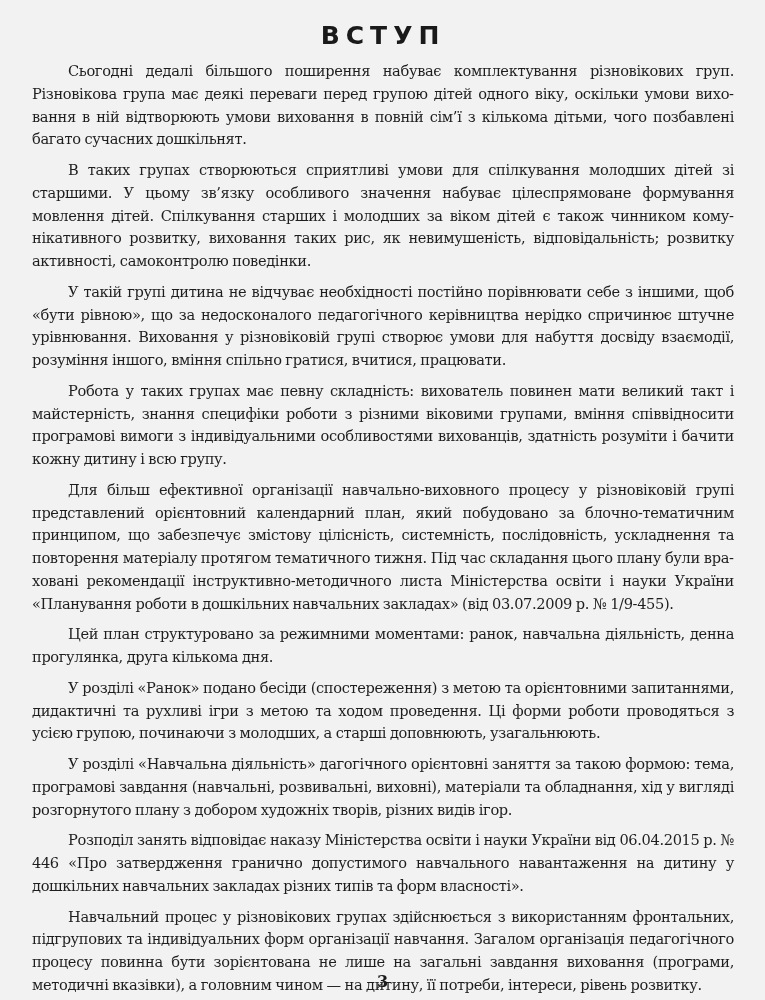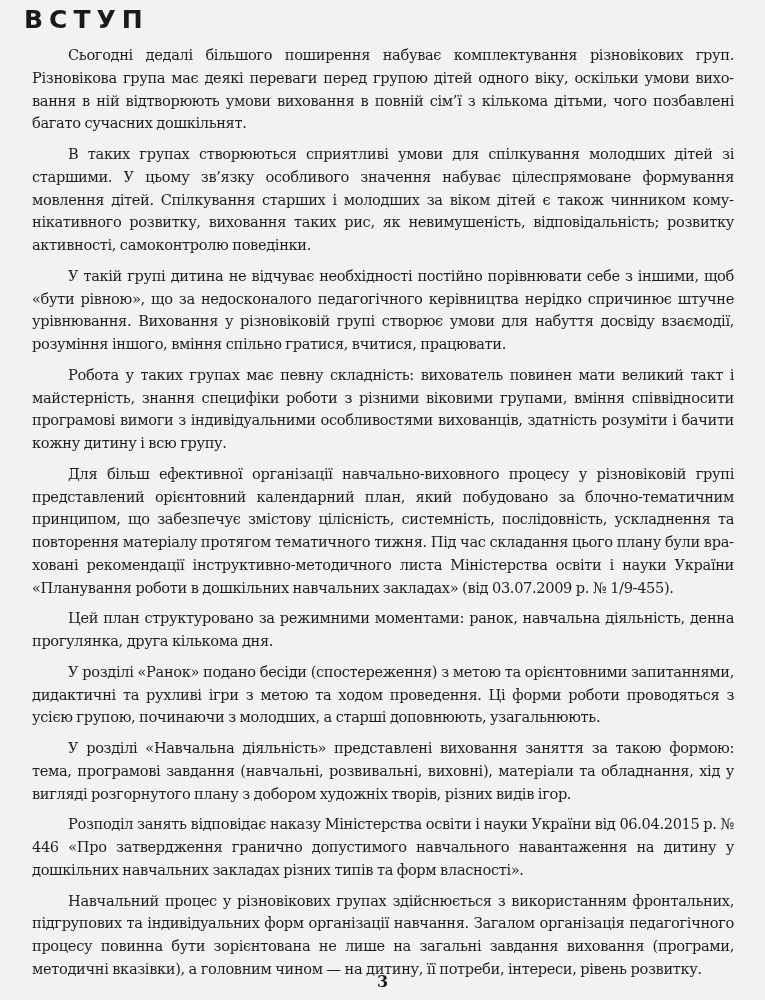--- a/index.html
+++ b/index.html
@@ -15,22 +15,22 @@
       position: absolute;
       left: 24px;
       top: 0;
       width: 718px;
     }
     .title {
       font-family: "DejaVu Sans", sans-serif;
       font-weight: bold;
       font-size: 25px;
       letter-spacing: 6px;
-      text-align: left;
-      margin: 4px 0 0 0;
+      text-align: center;
+      margin: 20px 0 0 0;
       height: 32px;
       line-height: 32px;
       color: #1a1a1a;
     }
     .body-text {
       margin-top: 8px;
       font-family: "DejaVu Serif", serif;
       font-size: 14.6px;
       line-height: 22.75px;
       letter-spacing: -0.35px;
@@ -60,18 +60,18 @@
 <div class="page">
   <h1 class="title">ВСТУП</h1>
   <div class="body-text">
     <p>Сьогодні дедалі більшого поширення набуває комплектування різновікових груп. Різновікова група має деякі переваги перед групою дітей одного віку, оскільки умови вихо­вання в ній відтворюють умови виховання в повній сім’ї з кількома дітьми, чого позбавлені багато сучасних дошкільнят.</p>
     <p>В таких групах створюються сприятливі умови для спілкування молодших дітей зі старшими. У цьому зв’язку особливого значення набуває цілеспрямоване формування мовлення дітей. Спілкування старших і молодших за віком дітей є також чинником кому­нікативного розвитку, виховання таких рис, як невимушеність, відповідальність; розвитку активності, самоконтролю поведінки.</p>
     <p>У такій групі дитина не відчуває необхідності постійно порівнювати себе з іншими, щоб «бути рівною», що за недосконалого педагогічного керівництва нерідко спричинює штучне урівнювання. Виховання у різновіковій групі створює умови для набуття досвіду взаємодії, розуміння іншого, вміння спільно гратися, вчитися, працювати.</p>
     <p>Робота у таких групах має певну складність: вихователь повинен мати великий такт і майстерність, знання специфіки роботи з різними віковими групами, вміння співвідно­сити програмові вимоги з індивідуальними особливостями вихованців, здатність розуміти і бачити кожну дитину і всю групу.</p>
     <p>Для більш ефективної організації навчально-виховного процесу у різновіковій гру­пі представлений орієнтовний календарний план, який побудовано за блочно-тематичним принципом, що забезпечує змістову цілісність, системність, послідовність, ускладнення та повторення матеріалу протягом тематичного тижня. Під час складання цього плану були вра­ховані рекомендації інструктивно-методичного листа Міністерства освіти і науки України «Планування роботи в дошкільних навчальних закладах» (від 03.07.2009 р. № 1/9-455).</p>
     <p>Цей план структуровано за режимними моментами: ранок, навчальна діяльність, ден­на прогулянка, друга кількома дня.</p>
     <p>У розділі «Ранок» подано бесіди (спостереження) з метою та орієнтовними запитання­ми, дидактичні та рухливі ігри з метою та ходом проведення. Ці форми роботи проводяться з усією групою, починаючи з молодших, а старші доповнюють, узагальнюють.</p>
-    <p>У розділі «Навчальна діяльність» представлені виховання заняття за такою формою: тема, програмові завдання (навчальні, розвивальні, виховні), матеріали та обладнання, хід у вигляді розгорнутого плану з добором художніх творів, різних видів ігор.</p>
+    <p>У розділі «Навчальна діяльність» дагогічного орієнтовні заняття за такою формою: тема, програмові завдання (навчальні, розвивальні, виховні), матеріали та обладнання, хід у вигляді розгорнутого плану з добором художніх творів, різних видів ігор.</p>
     <p>Розподіл занять відповідає наказу Міністерства освіти і науки України від 06.04.2015 р. № 446 «Про затвердження гранично допустимого навчального навантаження на дитину у дошкільних навчальних закладах різних типів та форм власності».</p>
     <p>Навчальний процес у різновікових групах здійснюється з використанням фронталь­них, підгрупових та індивідуальних форм організації навчання. Загалом організація пе­дагогічного процесу повинна бути зорієнтована не лише на загальні завдання виховання (програми, методичні вказівки), а головним чином — на дитину, її потреби, інтереси, рівень розвитку.</p>
   </div>
 </div>
 <div class="page-number">3</div>
 
 </body></html>

